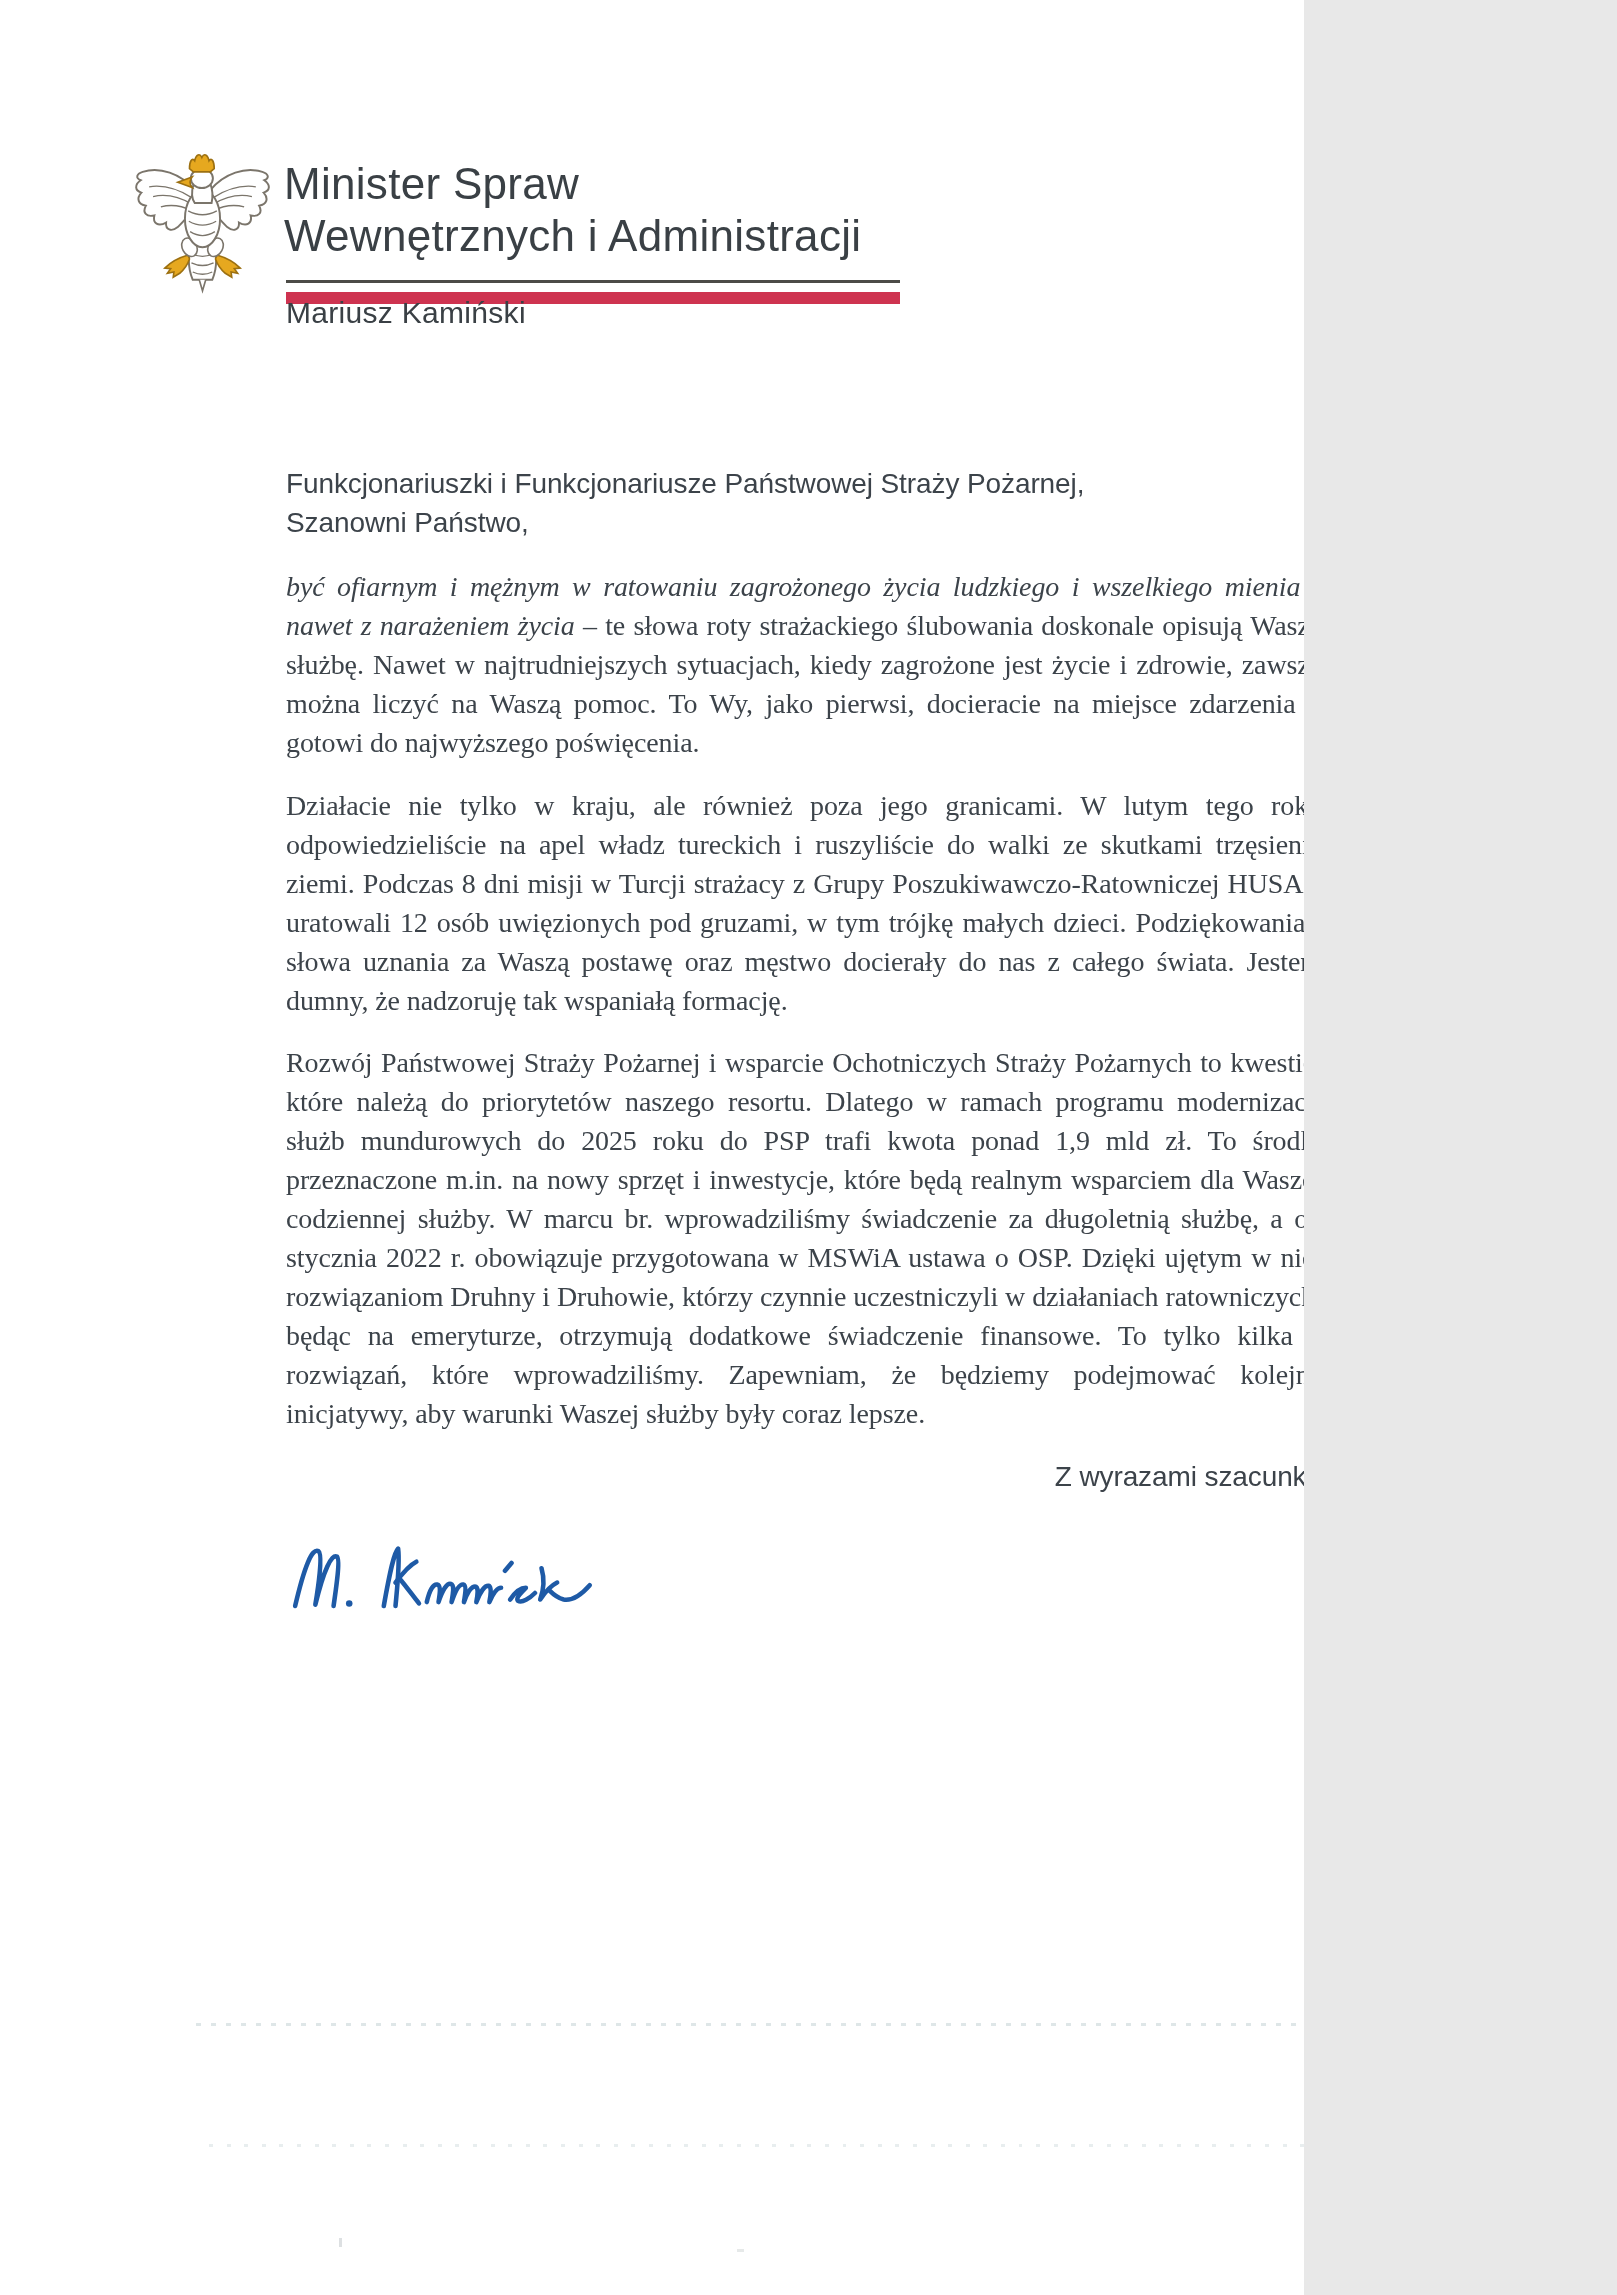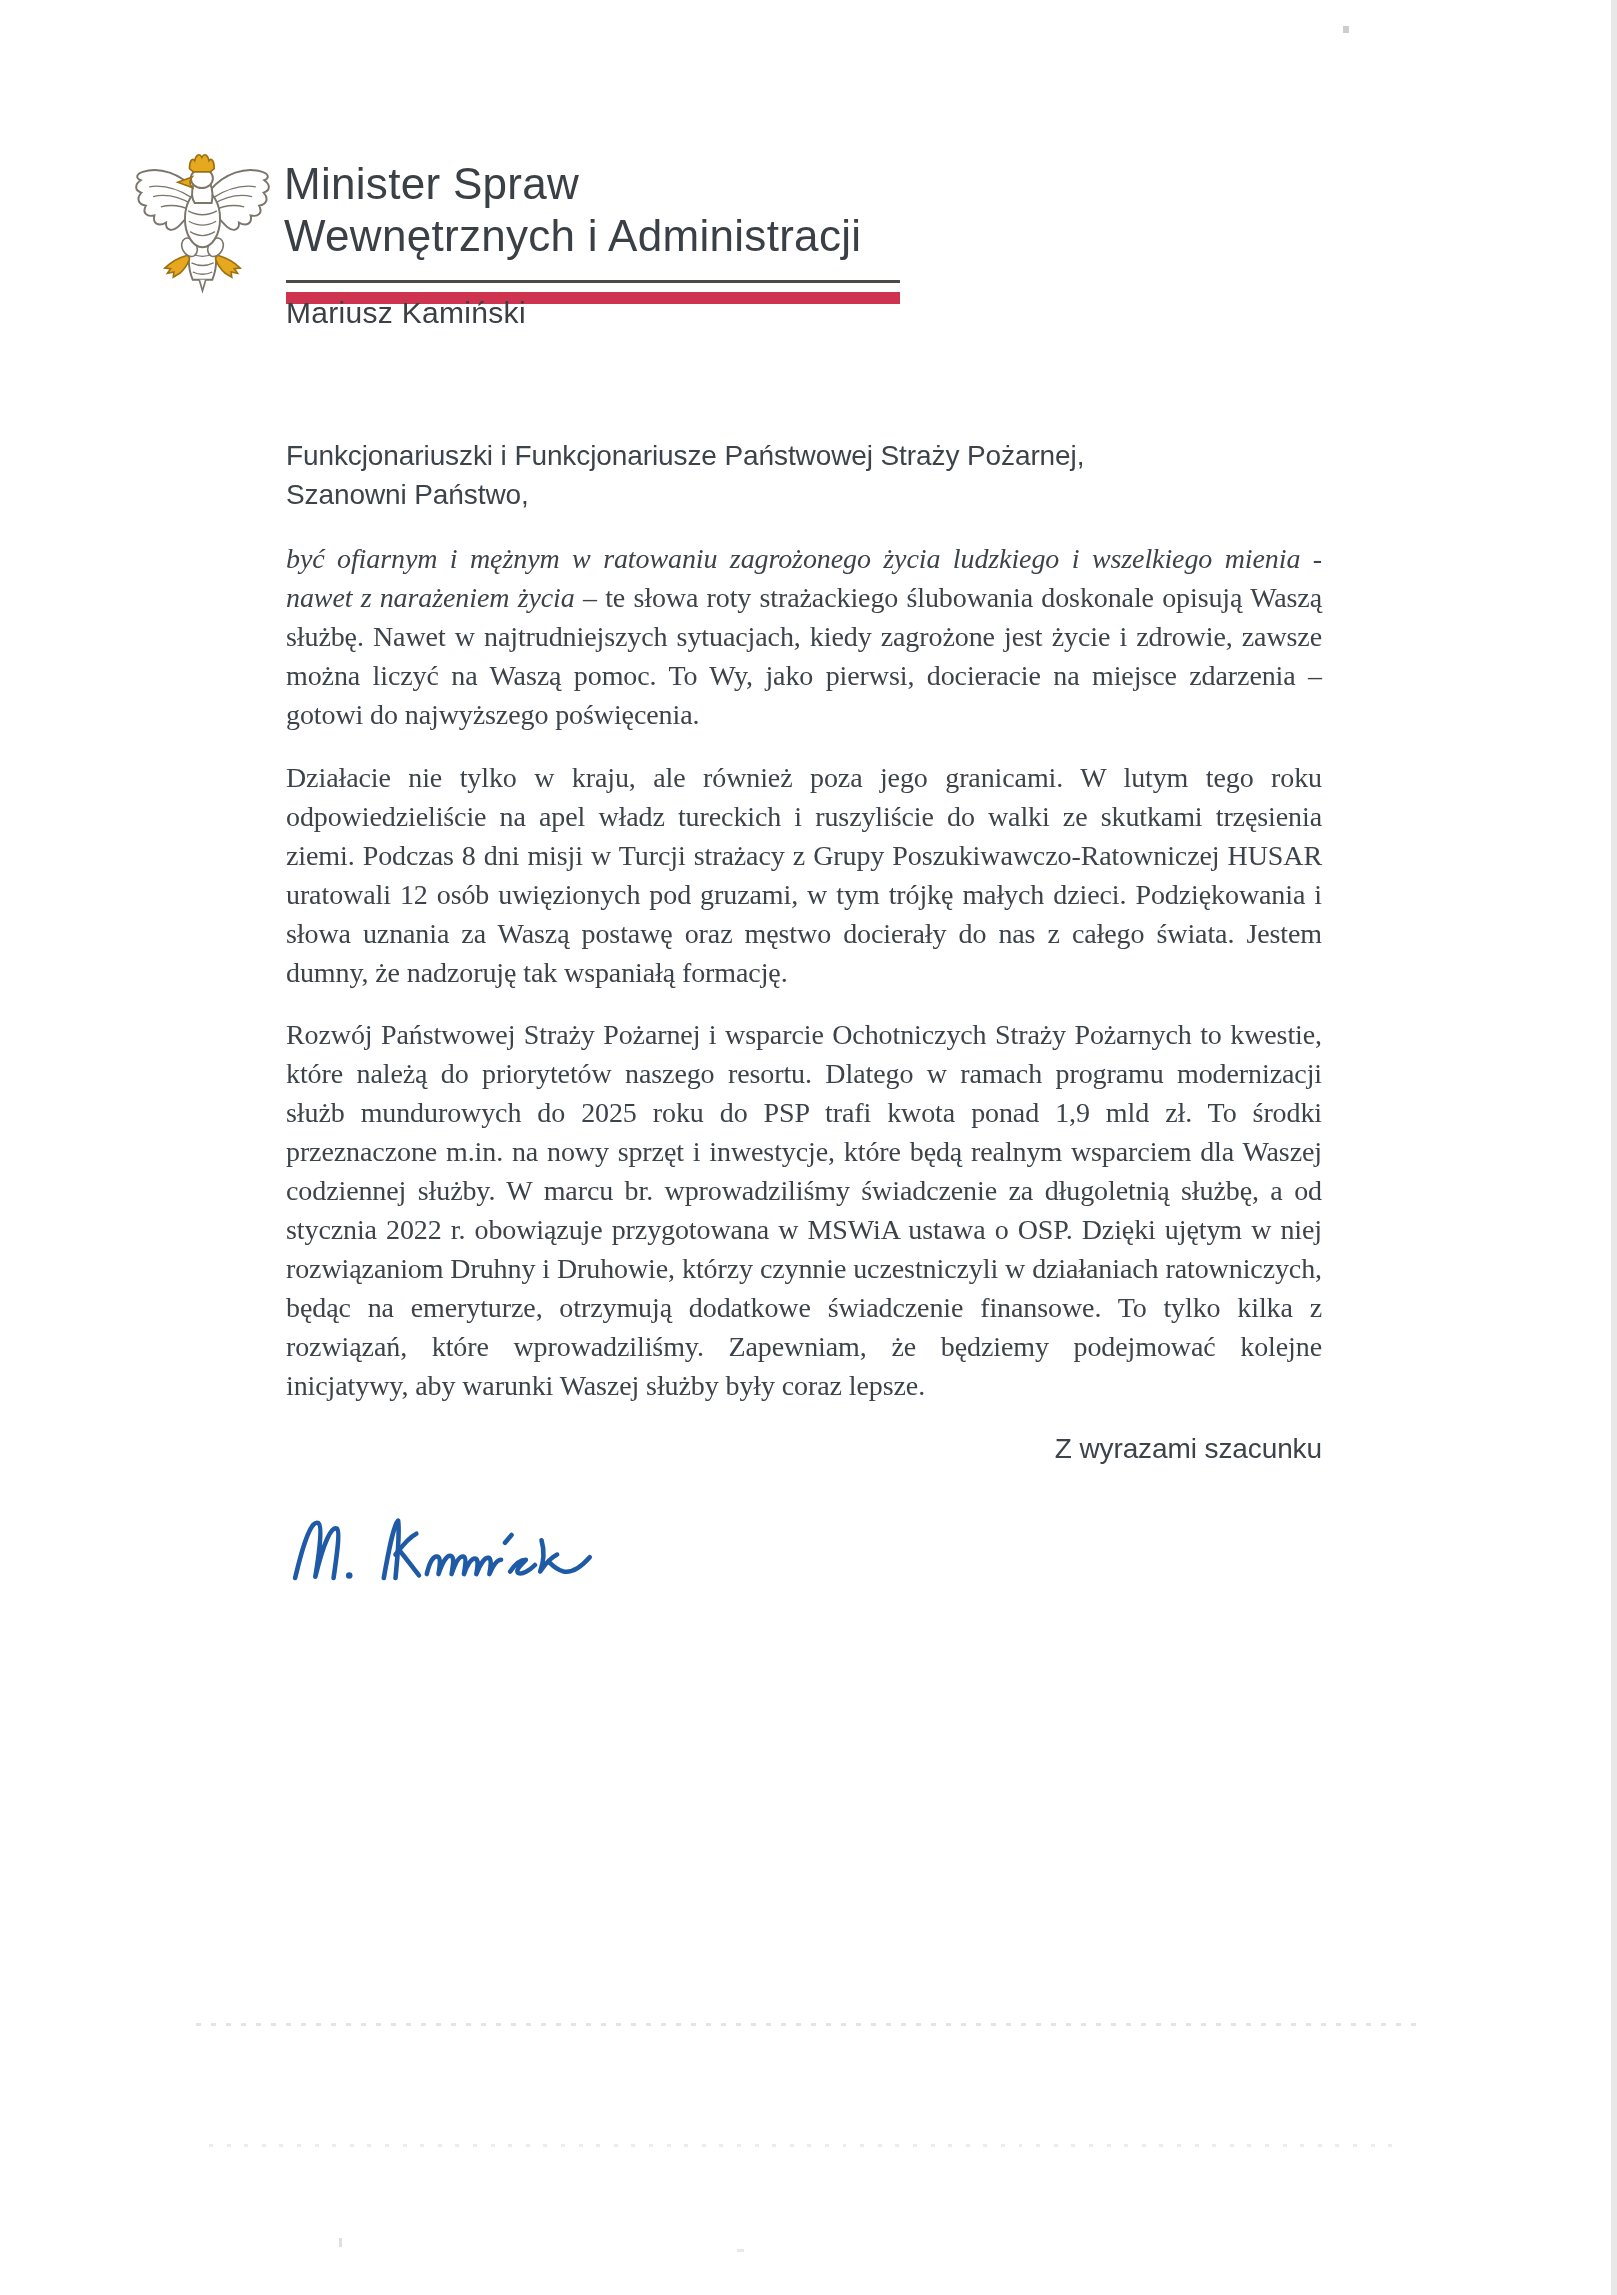--- a/index.html
+++ b/index.html
@@ -1,19 +1,19 @@
 <!DOCTYPE html>
 <html lang="pl" style="font-size:10.4px"><head>
 <meta charset="utf-8">
 <title>Letter</title>
 <style>
   html,body{margin:0;padding:0;background:#e8e8e8;}
   .page{
     position:relative;
-    width:1611px;height:2295px;
+    width:1304px;height:2295px;
     background:#ffffff;
     overflow:hidden;
     font-family:"Liberation Sans","DejaVu Sans",sans-serif;
     color:#3c434a;
   }
   
   .emblem{position:absolute;left:132px;top:151px;width:141px;height:147px;}
   .ministry-title{
     position:absolute;left:284px;top:158px;
     font-size:44px;line-height:52px;font-weight:400;
@@ -21,21 +21,21 @@
   }
   .header-rules{position:absolute;left:286px;top:280px;width:614px;}
   .rule-thin{height:2.6px;background:#4c4b47;}
   .rule-red{margin-top:9px;height:12.4px;background:#ce3350;}
   .minister-name{
     position:absolute;left:286px;top:296px;
     font-size:30px;font-weight:400;color:#3a4045;letter-spacing:0.3px;
   }
   
   .letter-body{
-    position:absolute;left:286px;top:436px;width:1036px;
+    position:absolute;left:286px;top:464px;width:1036px;
     font-size:28px;line-height:39px;letter-spacing:-0.1px;
   }
   .salutation{margin:0 0 25px 0;}
   .salutation div{white-space:nowrap;}
   .letter-body p{
     margin:0 0 23.5px 0;
     text-align:justify;
     font-family:Liberation Serif, serif;
   }
   .letter-body p .lead-italic{font-style:italic;}

